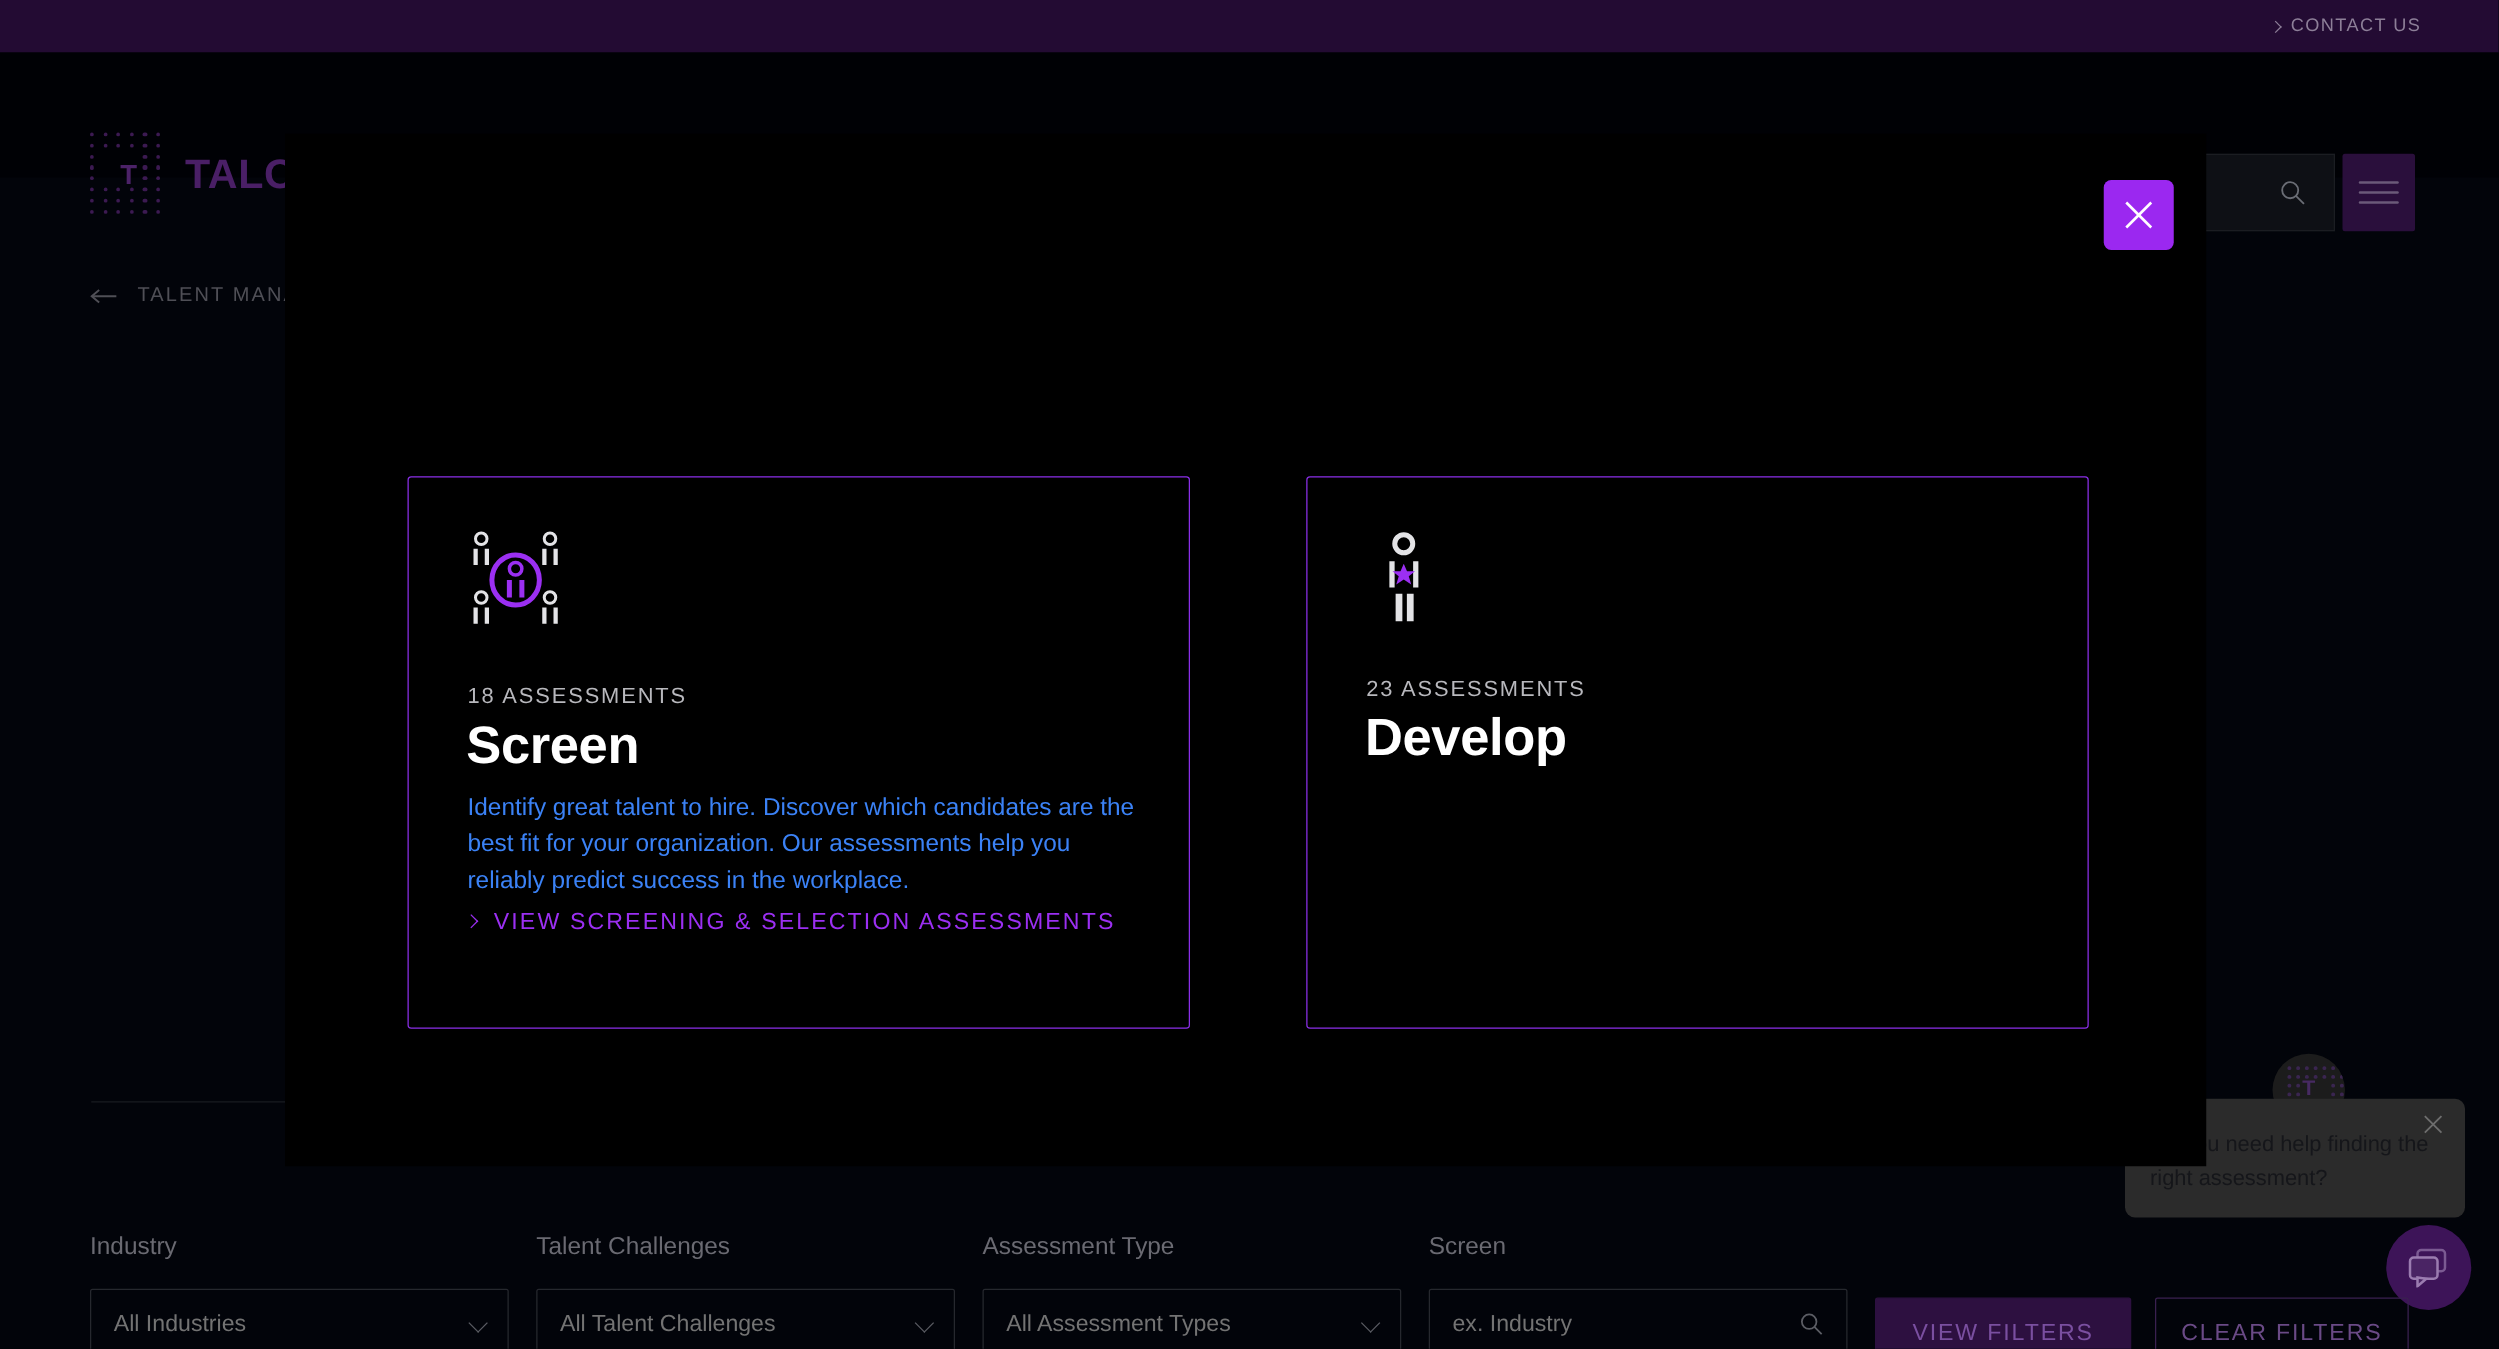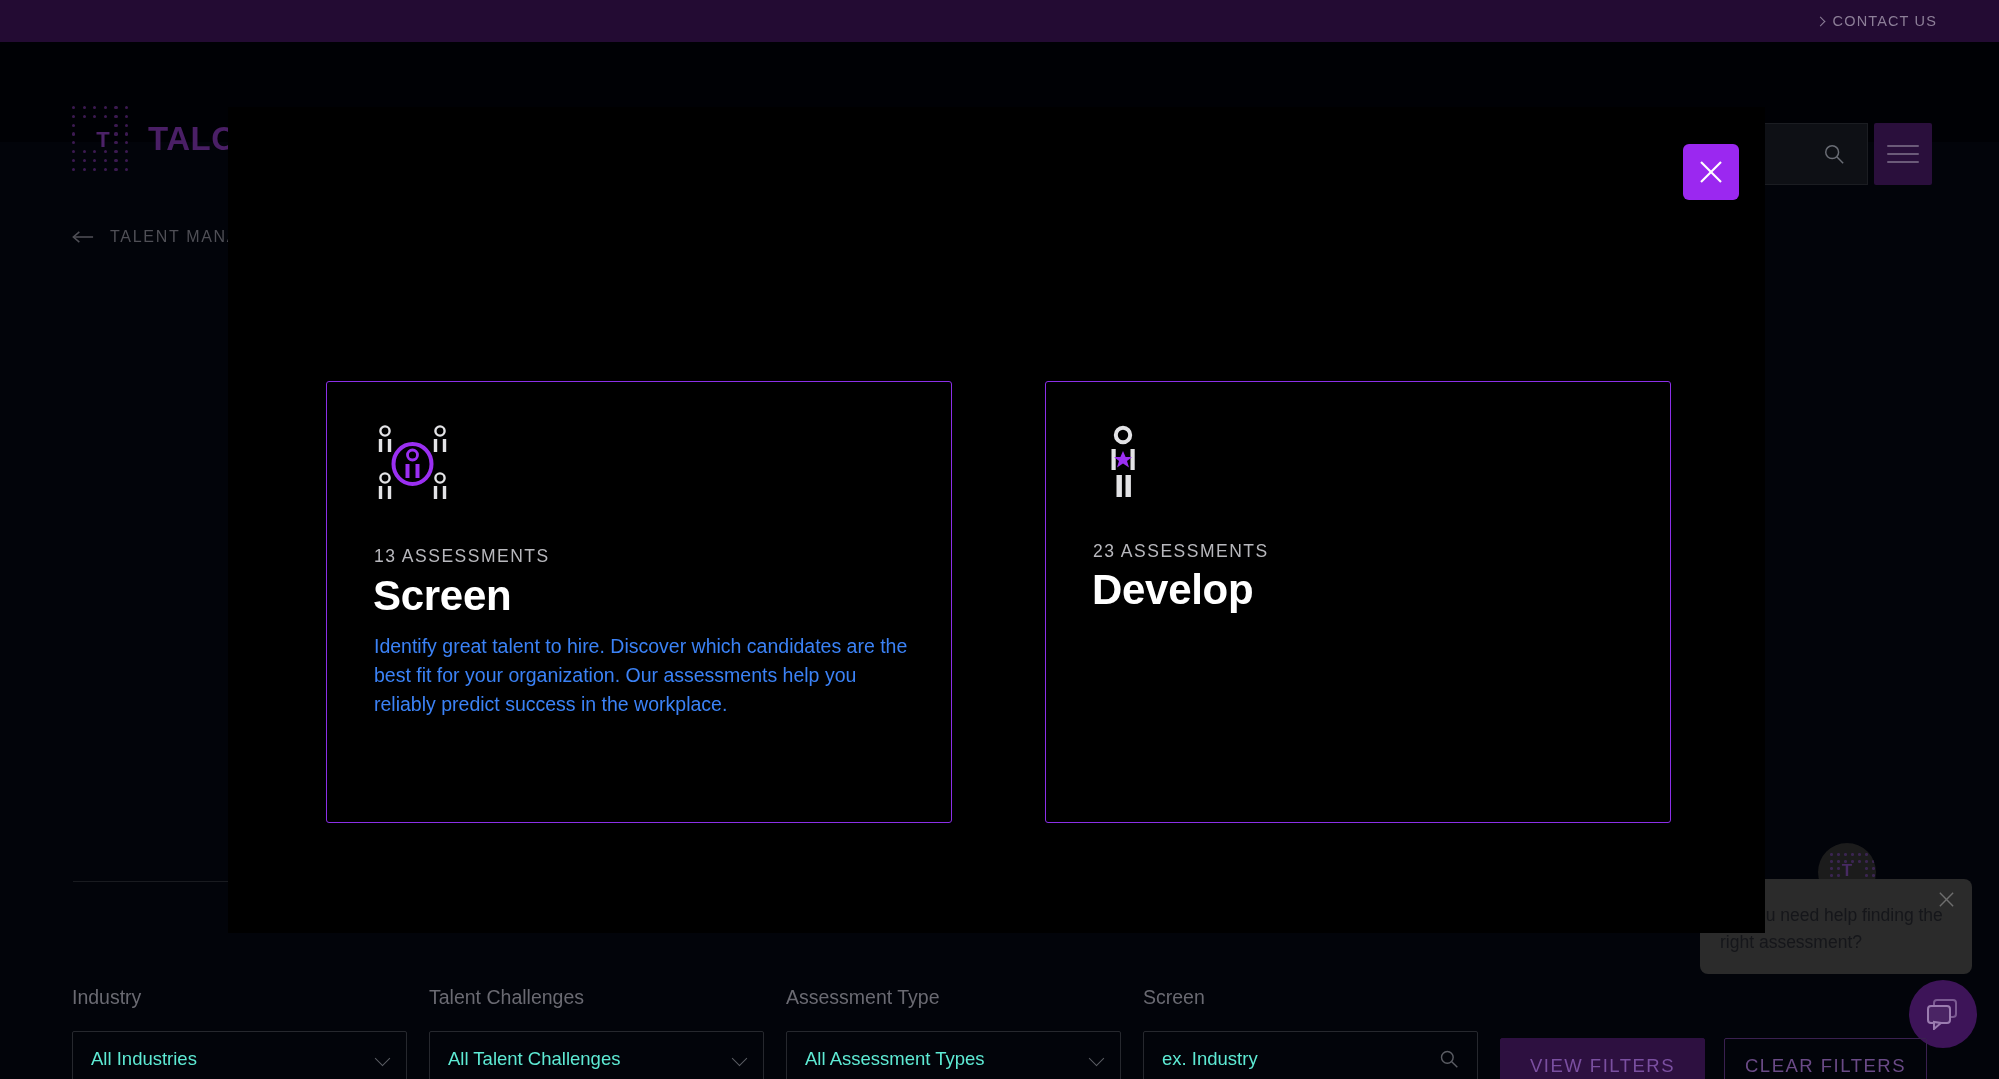--- a/index.html
+++ b/index.html
@@ -86,21 +86,21 @@
   .divider-line { position:absolute; left:73px; top:881px; width:1854px; height:1px; background:#191b20; }
 
   
   .filters { position:absolute; left:0; top:986px; width:1999px; height:93px; }
   .fgroup { position:absolute; top:0; }
   .flabel { color:#6a6a72; font-size:19.5px; margin-bottom:22px; display:block; }
   .fselect {
     position:relative; height:56px; border:1px solid #26282e; background:transparent;
     display:flex; align-items:center; padding:0 18px; cursor:pointer; border-radius:2px;
   }
-  .fselect .val { color:#5eead4; font-size:18.5px; }
+  .fselect .val { color:#737373; font-size:18.5px; }
   .caret {
     position:absolute; right:18px; top:21px; width:11px; height:11px;
     border-right:1.8px solid #5b5d64; border-bottom:1.8px solid #5b5d64;
     transform:rotate(45deg);
   }
   .kw-ico { position:absolute; right:18px; top:50%; transform:translateY(-50%); width:20px; height:20px; }
 
   .fbtn {
     position:absolute; top:52px; height:56px;
     display:flex; align-items:center; justify-content:center;
@@ -413,23 +413,27 @@
         <circle cx="66" cy="54" r="4.6" fill="none" stroke="#e3e3e6" stroke-width="2.4"></circle>
         <rect x="59.8" y="62" width="3.4" height="13" fill="#e3e3e6"></rect>
         <rect x="68.8" y="62" width="3.4" height="13" fill="#e3e3e6"></rect>
 
         <ellipse cx="38.5" cy="40" rx="19" ry="20" fill="none" stroke="#9b2ff2" stroke-width="4"></ellipse>
         <circle cx="38.5" cy="31" r="5" fill="none" stroke="#9b2ff2" stroke-width="2.8"></circle>
         <rect x="31.5" y="40" width="4" height="14" fill="#9b2ff2"></rect>
         <rect x="41.5" y="40" width="4" height="14" fill="#9b2ff2"></rect>
       </svg>
     </div>
-    <div class="card-count">13 ASSESSMENTS</div>
+    <div class="card-count">18 ASSESSMENTS</div>
     <div class="card-title">Screen</div>
     <div class="card-desc">Identify great talent to hire. Discover which candidates are the best fit for your organization. Our assessments help you reliably predict success in the workplace.</div>
+    <div class="card-cta">
+      <span class="cta-chev"></span>
+      <span>VIEW SCREENING &amp; SELECTION ASSESSMENTS</span>
+    </div>
   </div>
 
   <div class="card develop">
     <div class="card-icon">
       <svg width="80" height="80" viewBox="0 0 80 80">
         <circle cx="30" cy="11" r="7.2" fill="none" stroke="#e3e3e6" stroke-width="4"></circle>
         <rect x="18.5" y="25" width="4.2" height="21" fill="#e3e3e6"></rect>
         <rect x="37.5" y="25" width="4.2" height="21" fill="#e3e3e6"></rect>
         <polygon points="30,27 32.6,33 39,33 34,37 36,43.5 30,39.6 24,43.5 26,37 21,33 27.4,33" fill="#9b2ff2"></polygon>
         <rect x="23.5" y="51" width="5.4" height="22" fill="#e3e3e6"></rect>

